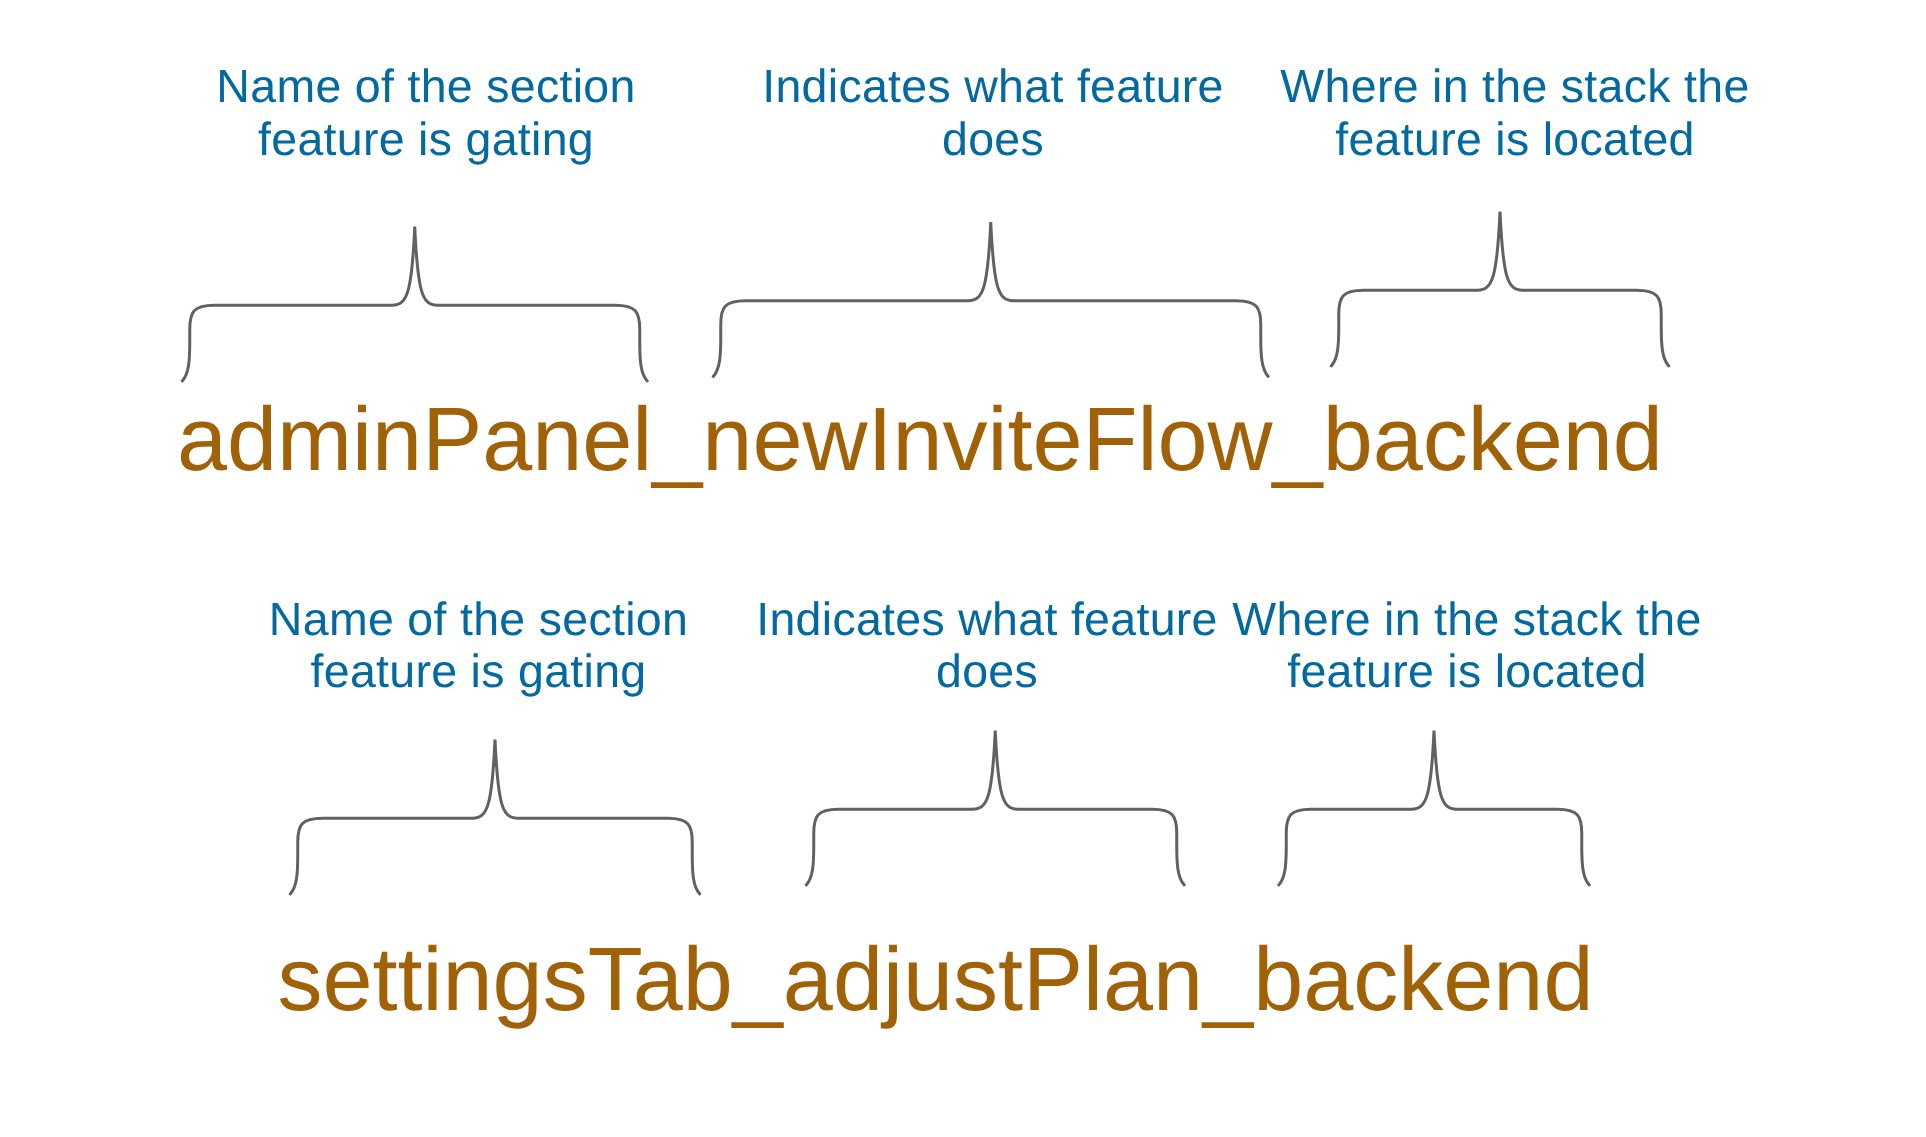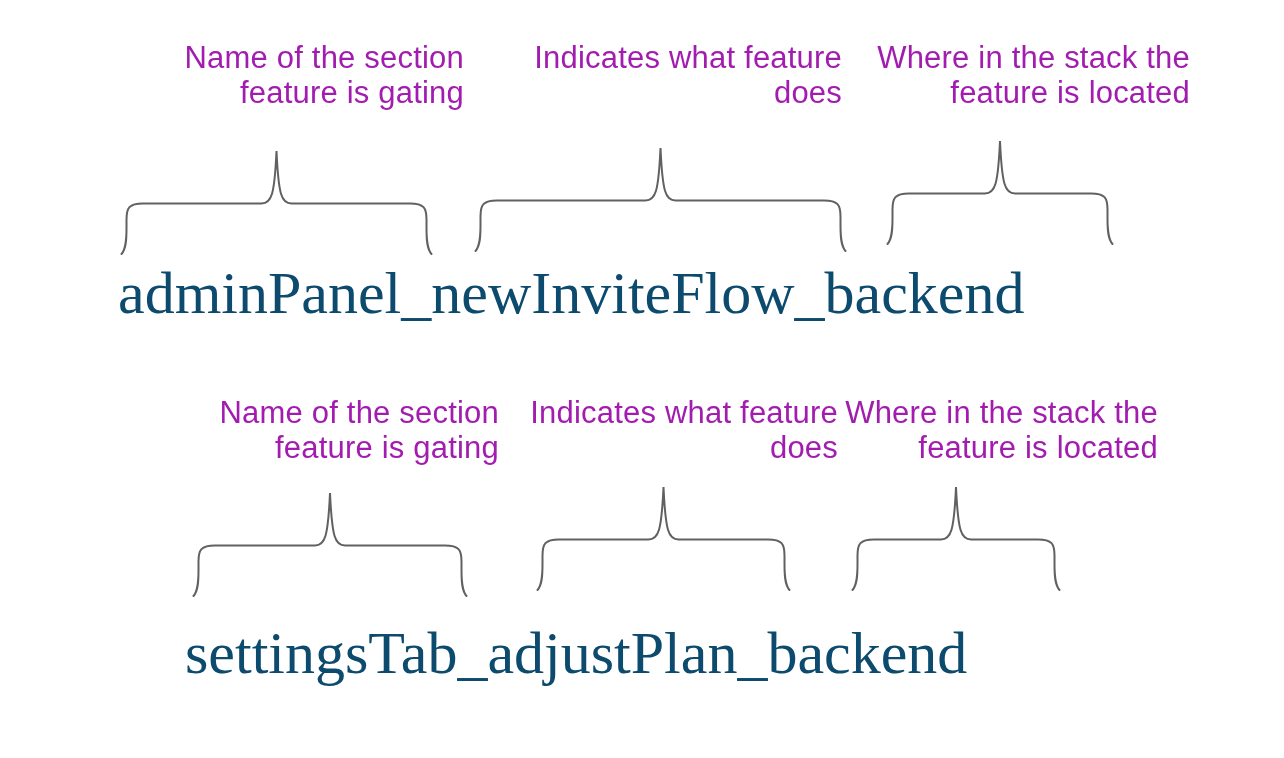--- a/index.html
+++ b/index.html
@@ -11,37 +11,36 @@
     position: relative;
     width: 1284px;
     height: 758px;
     background: #ffffff;
     overflow: hidden;
     font-family: "Liberation Sans", sans-serif;
   }
   .seg-label {
     position: absolute;
     width: 360px;
-    text-align: right;
+    text-align: center;
     font-size: 31px;
     line-height: 35px;
-    color: #a21caf;
+    color: #0369a1;
     letter-spacing: 0.2px;
   }
   .brace {
     position: absolute;
     display: block;
   }
   .flag-name {
     position: absolute;
     font-size: 60px;
     line-height: 60px;
-    color: #0c4a6e;
+    color: #a16207;
     white-space: nowrap;
-    font-family: Liberation Serif, serif;
   }
 </style>
 </head>
 <body>
 
 <div class="canvas">
 
   <div class="seg-label" style="left:104px; top:40px;">
     <div>Name of the section</div>
     <div>feature is gating</div>

